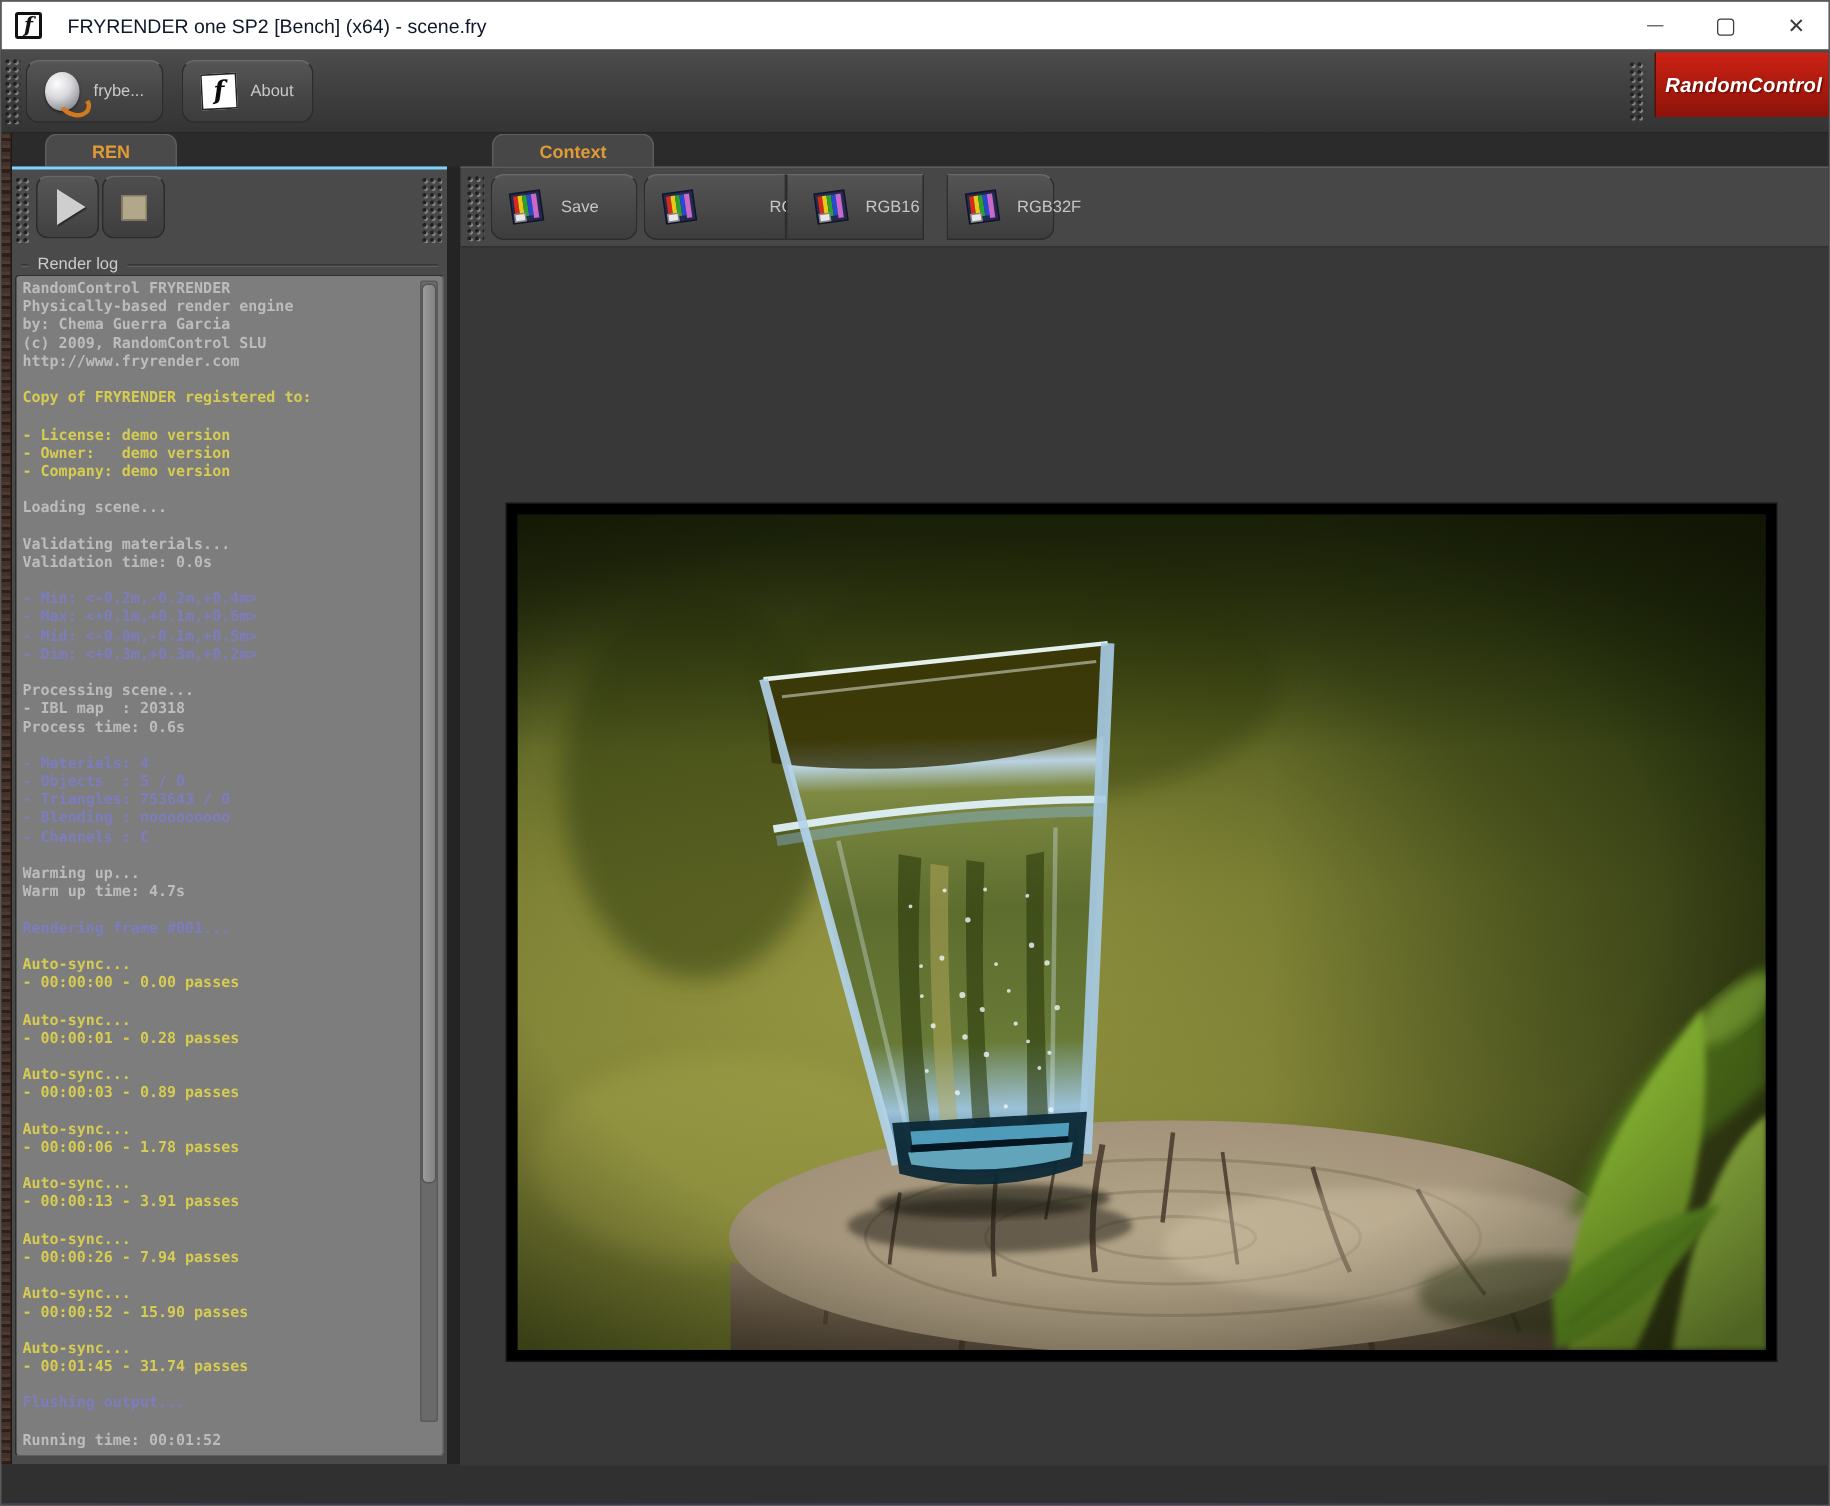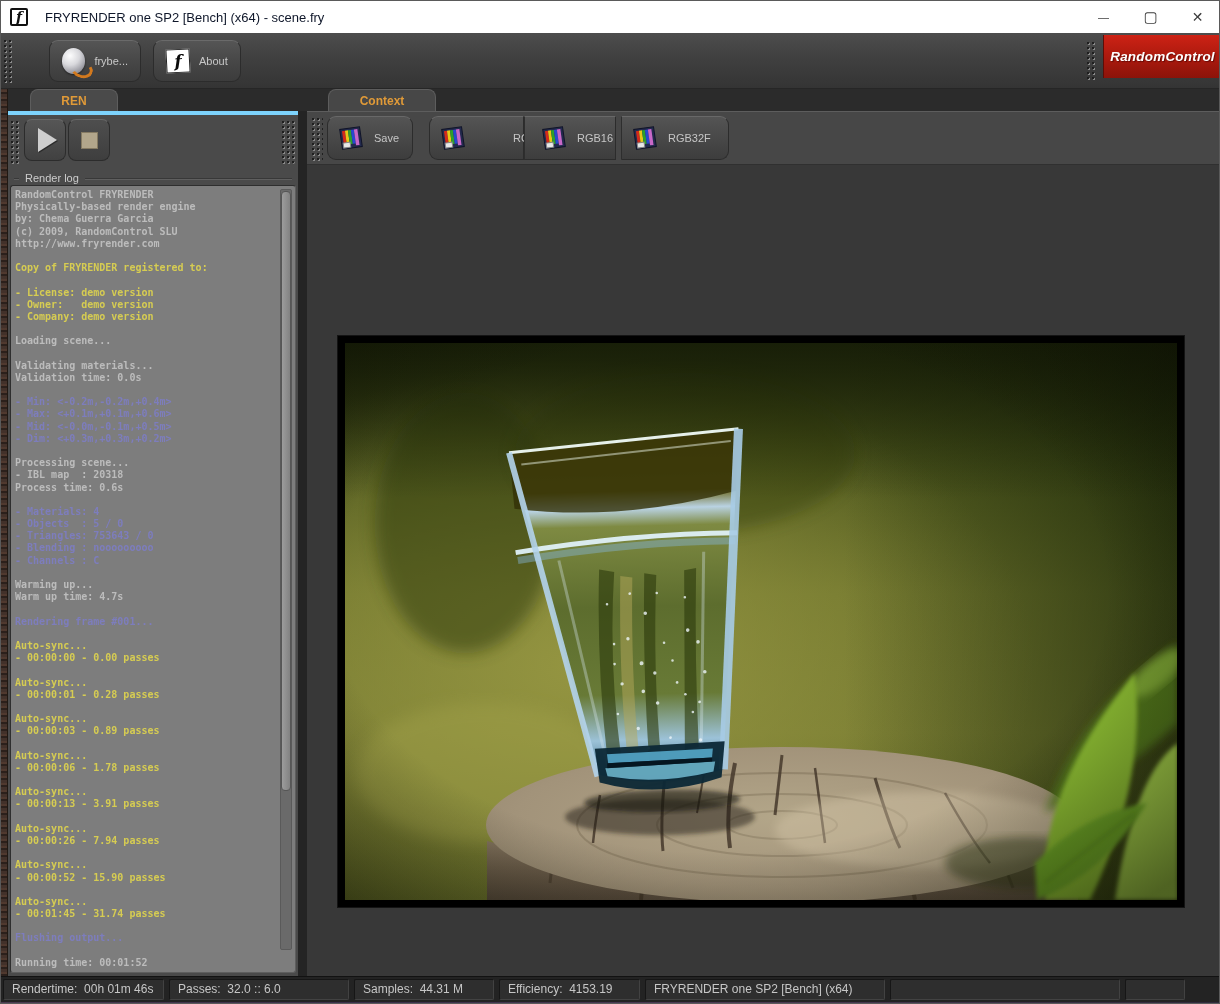--- a/index.html
+++ b/index.html
@@ -23,21 +23,21 @@
   
   .main-toolbar{position:absolute;left:0;top:32px;width:1220px;height:56px;
     background:linear-gradient(180deg,#4d4d4d 0%,#404040 45%,#343434 100%);border-bottom:1px solid #262626;}
   .grip{position:absolute;border-radius:2px;
     background-image:radial-gradient(circle at 2px 2px,#1f1f1f 1.1px,transparent 1.5px),radial-gradient(circle at 3px 3px,#8a8a8a 1.1px,transparent 1.5px);
     background-size:5px 5px;}
   .tb-grip-left{left:2px;top:6px;width:11px;height:44px;}
   .tb-grip-logo{right:124px;top:8px;width:11px;height:40px;}
   .tb-btn{position:absolute;top:7px;height:42px;border-radius:9px;border:1px solid #2c2c2c;border-top-color:#6a6a6a;
     background:linear-gradient(180deg,#555 0%,#464646 55%,#3c3c3c 100%);
-    display:flex;align-items:center;gap:9px;padding:12px 12px;color:#c8c8c8;font-size:11px;margin-left:32px;}
+    display:flex;align-items:center;gap:9px;padding:12px 12px;color:#c8c8c8;font-size:11px;}
   .btn-frybe{left:16px;width:92px;}
   .btn-about{left:120px;width:88px;}
   .fry-ball{width:26px;height:26px;border-radius:50%;
     background:radial-gradient(circle at 35% 30%,#fdfdfd 0%,#d8d8dc 40%,#96969e 75%,#6e6e76 100%);
     position:relative;box-shadow:0 1px 2px rgba(0,0,0,.5);}
   .fry-ball::after{content:"";position:absolute;left:9px;top:13px;width:16px;height:11px;border:3px solid #d2791e;
     border-top-color:transparent;border-left-color:transparent;border-radius:50%;transform:rotate(18deg);}
   .f-card{width:24px;height:24px;background:#fff;border:1px solid #222;transform:rotate(-3deg);
     display:flex;align-items:center;justify-content:center;font:bold italic 17px "DejaVu Serif",serif;color:#0a0a0a;}
   .rc-logo{position:absolute;right:0;top:2px;width:118px;height:43px;
@@ -51,21 +51,21 @@
   .tab{position:absolute;top:0;height:22px;border:1px solid #5d5d5d;border-bottom:none;border-radius:8px 8px 0 0;
     display:flex;align-items:center;justify-content:center;color:var(--orange);font-weight:bold;font-size:12px;margin-left:17px;}
   .tab-ren{left:12px;width:88px;background:#4a4a4a;}
   .tab-context{left:310px;width:108px;background:#474747;}
 
   
   .dock-edge{position:absolute;left:0;top:88px;width:7px;height:887px;background:#42312a;border-right:1px solid #201812;
     background-image:repeating-linear-gradient(0deg,rgba(0,0,0,.35) 0 2px,rgba(120,80,60,.25) 2px 4px,transparent 4px 7px);}
 
   
-  .left-panel{position:absolute;left:7px;top:110px;width:290px;height:865px;background:var(--panel);border-top:4px solid #7dd3fc;padding-left:40px;}
+  .left-panel{position:absolute;left:7px;top:110px;width:290px;height:865px;background:var(--panel);border-top:2px solid #7dd3fc;padding-left:40px;}
   .panel-gap{position:absolute;left:297px;top:110px;width:9px;height:865px;background:#242424;}
   .lp-grip-l{left:2px;top:5px;width:10px;height:44px;}
   .lp-grip-r{right:3px;top:5px;width:14px;height:44px;}
   .media-btn{position:absolute;top:4px;width:42px;height:42px;border-radius:8px;border:1px solid #2c2c2c;border-top-color:#666;
     background:linear-gradient(180deg,#565656,#414141);display:flex;align-items:center;justify-content:center;}
   .btn-play{left:16px;}
   .btn-stop{left:60px;background:linear-gradient(180deg,#4e4e4e,#3e3e3e);}
   .play-tri{width:0;height:0;border-left:19px solid #cecece;border-top:12px solid transparent;border-bottom:12px solid transparent;
     margin-left:4px;filter:drop-shadow(1px 1px 0 #2a2a2a);}
   .stop-sq{width:17px;height:17px;background:#b2a68b;border:1px solid #857a62;}
@@ -82,24 +82,24 @@
   .scrollbar{position:absolute;top:3px;right:3px;bottom:22px;width:12px;background:#6a6a6a;border-radius:2px;border:1px solid #5a5a5a;}
   .scroll-thumb{position:absolute;left:0;top:1px;width:10px;height:79%;border-radius:4px;
     background:linear-gradient(90deg,#9c9c9c,#828282);border:1px solid #565656;}
 
   
   .right-panel{position:absolute;left:306px;top:110px;width:914px;height:865px;background:#474747;border-top:1px solid #5d5d5d;}
   .rp-grip{left:4px;top:5px;width:12px;height:44px;}
   .ctx-btn{position:absolute;top:4px;height:44px;border:1px solid #2c2c2c;border-top-color:#686868;
     background:linear-gradient(180deg,#545454,#3d3d3d);display:flex;align-items:center;gap:10px;
     padding:0 10px;color:#c6c6c6;font-size:11px;}
-  .btn-save{left:20px;width:86px;border-radius:9px;}
+  .btn-save{left:20px;width:98px;border-radius:9px;}
   .btn-rgb8{left:122px;width:95px;border-radius:9px 0 0 9px;gap:47px;}
   .btn-rgb16{left:217px;width:92px;border-left:1px solid #2e2e2e;border-radius:0;padding-left:16px;}
-  .btn-rgb32f{left:314px;width:108px;border-left:1px solid #2e2e2e;border-radius:0 9px 9px 0;}
+  .btn-rgb32f{left:324px;width:72px;border-left:1px solid #2e2e2e;border-radius:0 9px 9px 0;}
   .rgb-ico{width:26px;height:24px;flex:0 0 auto;}
   .render-view{position:absolute;left:0;top:52px;width:914px;height:813px;background:#383838;border-top:1px solid #303030;}
   .img-frame{position:absolute;left:31px;top:171px;width:846px;height:571px;background:#000;padding:7px;
     box-shadow:0 0 0 1px #141414;}
   .img-frame svg{display:block;width:832px;height:557px;}
 
   
   .statusbar{position:absolute;left:0;top:975px;width:1220px;height:26px;background:#232323;border-top:1px solid #121212;
     display:flex;align-items:center;gap:5px;padding-left:2px;}
   .sb-cell{height:21px;background:#2e2e2e;border:1px solid;border-color:#161616 #424242 #424242 #161616;
@@ -404,24 +404,15 @@
             <path d="M690,520 Q740,470 802,460 Q760,530 692,557 Z" fill="#6da428" filter="url(#b2)"></path>
             <path d="M700,540 Q750,500 790,470" stroke="#4e7a1a" stroke-width="2" fill="none" opacity=".6" filter="url(#b2)"></path>
           </g>
 
           <rect width="832" height="557" fill="url(#vig)"></rect>
         </svg>
       </div>
     </div>
   </div>
 
-  <div class="statusbar">
-      <div class="sb-cell" style="width: 161px;">Rendertime:  00h 01m 46s</div>
-      <div class="sb-cell" style="width: 180px;">Passes:  32.0 :: 6.0</div>
-      <div class="sb-cell" style="width: 140px;">Samples:  44.31 M</div>
-      <div class="sb-cell" style="width: 141px;">Efficiency:  4153.19</div>
-      <div class="sb-cell" style="width: 240px;">FRYRENDER one SP2 [Bench] (x64)</div>
-      <div class="sb-cell" style="width: 230px;"></div>
-      <div class="sb-cell" style="width: 60px;"></div>
-    </div>
   <div class="bottom-strip"></div>
 
 </div>
 
 </body></html>

